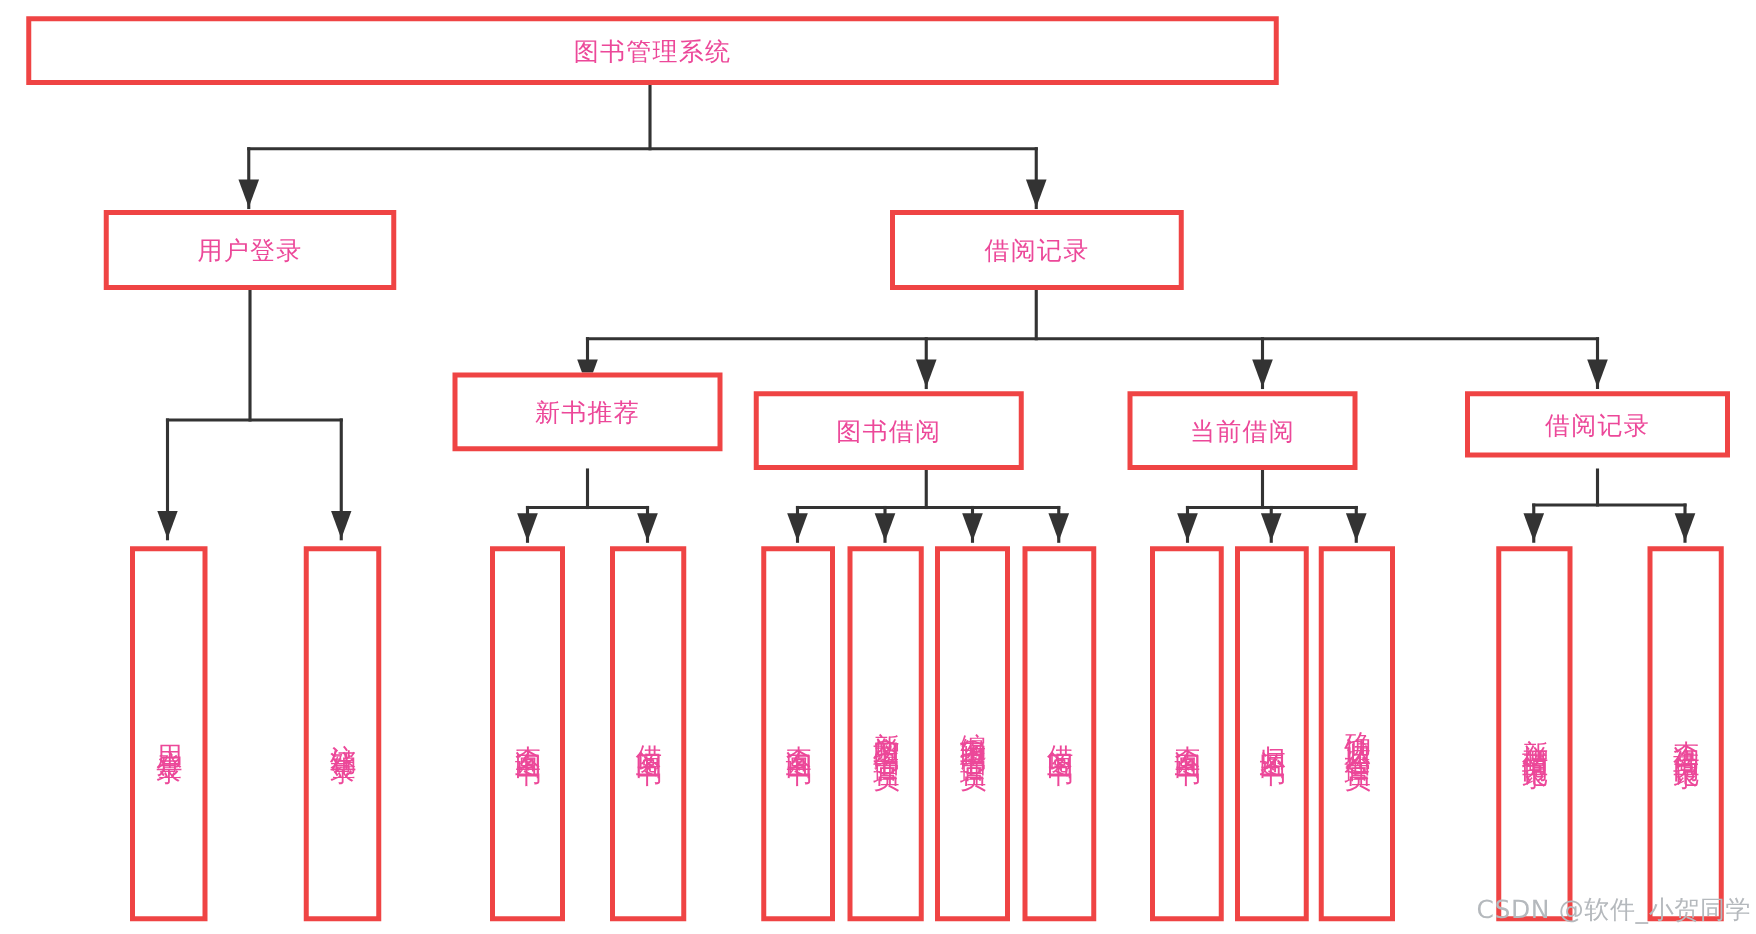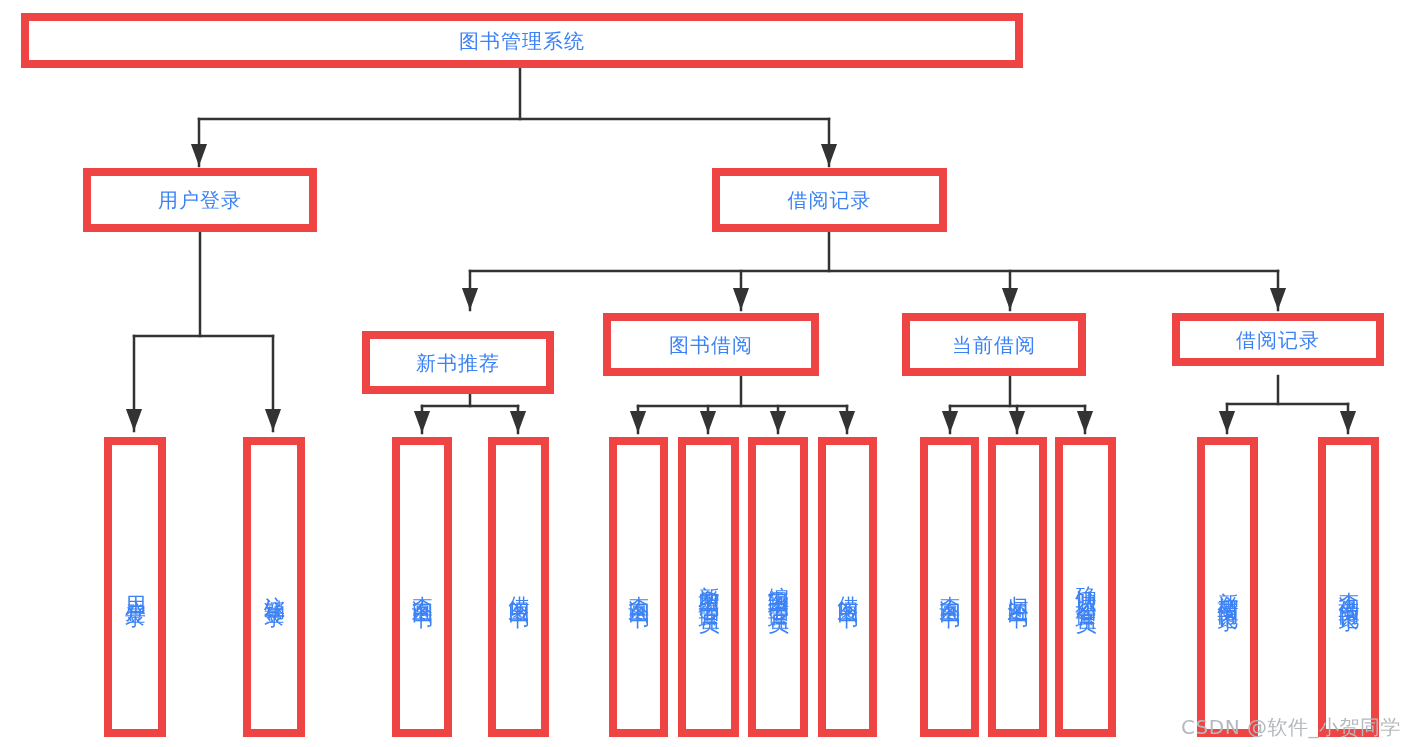--- a/index.html
+++ b/index.html
@@ -7,26 +7,26 @@
     position:relative;
     width:1405px;height:747px;
     background:#ffffff;
     font-family:"DejaVu Sans","Liberation Sans",sans-serif;
     overflow:hidden;
   }
   .connectors{position:absolute;left:0;top:0;z-index:1;}
   .node{
     position:absolute;
     box-sizing:border-box;
-    border:8px solid #ef4444;
+    border:4px solid #ef4444;
     background:#ffffff;
     display:flex;
     align-items:center;
     justify-content:center;
-    color:#3b82f6;
+    color:#ec4899;
     z-index:2;
     line-height:1;
   }
   .node.h{font-size:20px;letter-spacing:1px;}
   .node.v{
     writing-mode:vertical-rl;
     text-orientation:mixed;
     font-size:21px;
     letter-spacing:4px;
     line-height:1;
@@ -96,21 +96,21 @@
       <path d="M1227 404 V433" marker-end="url(#arrow)"></path>
       <path d="M1348 404 V433" marker-end="url(#arrow)"></path>
     </g>
   </svg>
 
   <div class="node h" style="left:21px;top:13px;width:1002px;height:55px;">图书管理系统</div>
 
   <div class="node h" style="left:83px;top:168px;width:234px;height:64px;">用户登录</div>
   <div class="node h" style="left:712px;top:168px;width:235px;height:64px;">借阅记录</div>
 
-  <div class="node h" style="left:362px;top:331px;width:192px;height:63px;">新书推荐</div>
+  <div class="node h" style="left:362px;top:298px;width:216px;height:63px;">新书推荐</div>
   <div class="node h" style="left:603px;top:313px;width:216px;height:63px;">图书借阅</div>
   <div class="node h" style="left:902px;top:313px;width:184px;height:63px;">当前借阅</div>
   <div class="node h" style="left:1172px;top:313px;width:212px;height:53px;">借阅记录</div>
 
   <div class="node v" style="left:104px;top:437px;width:62px;height:300px;">用户登录</div>
   <div class="node v" style="left:243px;top:437px;width:62px;height:300px;">注销登录</div>
 
   <div class="node v" style="left:392px;top:437px;width:60px;height:300px;">查询图书</div>
   <div class="node v" style="left:488px;top:437px;width:61px;height:300px;">借阅图书</div>
 

